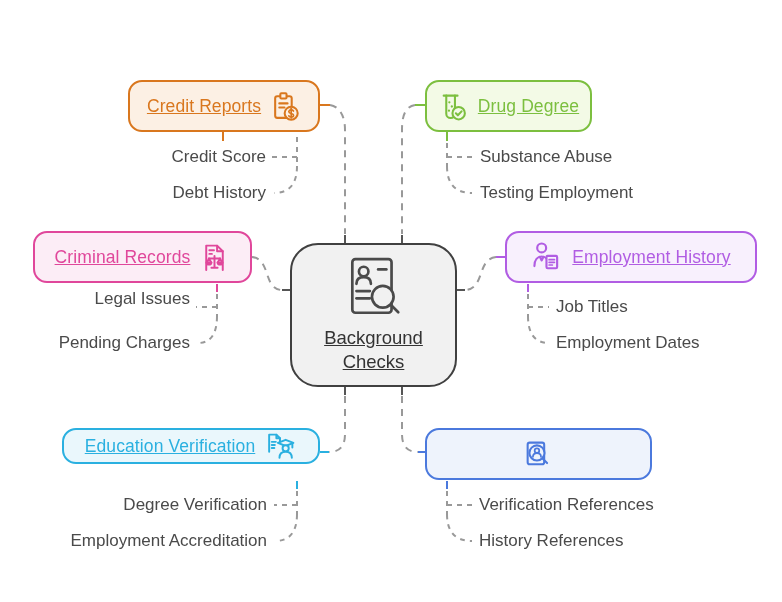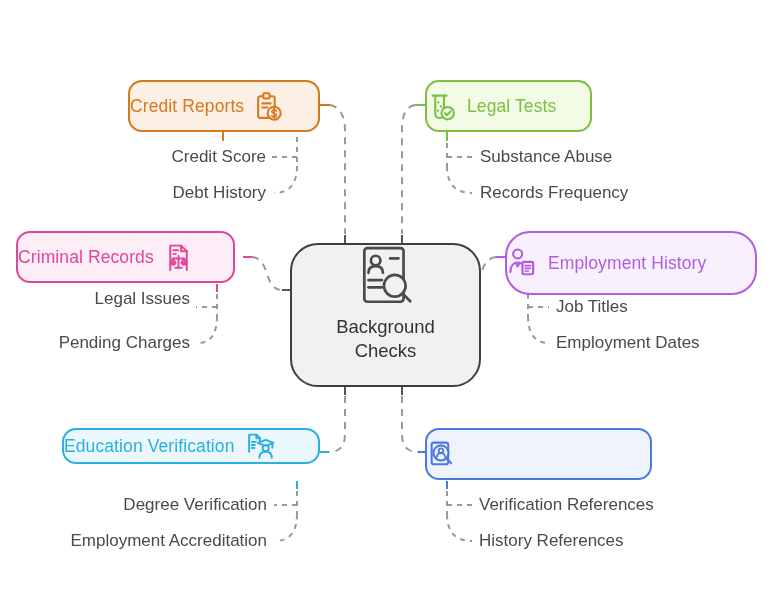--- a/index.html
+++ b/index.html
@@ -3,33 +3,33 @@
 <meta charset="utf-8">
 <style>
   html,body{margin:0;padding:0;background:#fff;}
   #canvas{
     position:relative;width:782px;height:602px;background:#ffffff;overflow:hidden;
     font-family:"Liberation Sans","DejaVu Sans",sans-serif;
   }
   #wires{position:absolute;left:0;top:0;width:782px;height:602px;pointer-events:none;}
   .node{
     position:absolute;box-sizing:border-box;border:2px solid;border-radius:14px;
-    display:flex;align-items:center;gap:9px;
-    font-size:17.5px;white-space:nowrap;z-index:2;
+    display:flex;align-items:center;justify-content:center;gap:9px;
+    font-size:17.5px;white-space:nowrap;z-index:2;text-decoration:underline;
   }
   .node .nlabel{letter-spacing:.1px;}
   .node svg{display:block;flex:0 0 auto;}
   #n-credit    {left:128px;top:80px; width:192px;height:52px;color:#D9771E;background:#FCF0E4;border-color:#D9771E;}
   #n-drug      {left:425px;top:80px; width:167px;height:52px;color:#7CBF3F;background:#F3FAE6;border-color:#7CBF3F;}
-  #n-criminal  {left:16px; top:231px;width:219px;height:52px;color:#E0479B;background:#FCEDF6;border-color:#E0479B;}
-  #n-employment{left:505px;top:231px;width:252px;height:64px;color:#B15DE3;background:#F8F0FD;border-color:#B15DE3;border-radius:25px;}
+  #n-criminal  {left:33px; top:231px;width:219px;height:52px;color:#E0479B;background:#FCEDF6;border-color:#E0479B;}
+  #n-employment{left:505px;top:231px;width:252px;height:52px;color:#B15DE3;background:#F8F0FD;border-color:#B15DE3;}
   #n-education {left:62px; top:428px;width:258px;height:36px;color:#2AB0E0;background:#EAF7FC;border-color:#2AB0E0;}
   #n-reference {left:425px;top:428px;width:227px;height:52px;color:#4B79DD;background:#EEF3FC;border-color:#4B79DD;}
   #n-center{
-    left:290px;top:243px;width:191px;height:144px;
+    left:290px;top:243px;width:167px;height:144px;
     background:#F1F1F1;border:2px solid #404040;border-radius:28px;
     flex-direction:column;gap:6px;color:#333333;z-index:2;
   }
   #n-center .clabel{font-size:18.5px;line-height:24px;text-align:center;color:#333333;}
   .child{
     position:absolute;font-size:17px;line-height:22px;color:#4A4A4A;white-space:nowrap;z-index:2;
   }
   .c-right{text-align:right;}
 </style>
 </head>
@@ -131,21 +131,21 @@
       <svg width="31" height="31" viewBox="0 0 30 30" fill="none" stroke="currentColor" stroke-width="2" stroke-linecap="round" stroke-linejoin="round">
         <path d="M8 4.5 V22 a4.2 4.2 0 0 0 8.4 0 V4.5"></path>
         <path d="M5.5 4.5 H18.9"></path>
         <circle cx="11" cy="11" r="1.1" fill="currentColor" stroke="none"></circle>
         <circle cx="13.4" cy="15" r="1.1" fill="currentColor" stroke="none"></circle>
         <circle cx="10.6" cy="19" r="1.1" fill="currentColor" stroke="none"></circle>
         <circle cx="20" cy="21.5" r="6" fill="#F3FAE6"></circle>
         <path d="M17.3 21.6 l1.9 1.9 l3.6-3.8"></path>
       </svg>
     </span>
-    <span class="nlabel">Legal Tests</span>
+    <span class="nlabel">Drug Degree</span>
   </div>
 
   <div class="node" id="n-criminal">
     <span class="nlabel">Criminal Records</span>
     <span>
       <svg width="31" height="31" viewBox="0 0 30 30" fill="none" stroke="currentColor" stroke-width="1.9" stroke-linecap="round" stroke-linejoin="round">
         <path d="M7 27 V3.5 H17.5 L23 9 V27"></path>
         <path d="M17.5 3.5 V9 H23"></path>
         <path d="M10 8 H14.5"></path>
           <path d="M10 11.5 H12.5"></path>
@@ -201,21 +201,21 @@
         <path d="M9.6 17.2 C9.6 14.8 11.3 13.6 13.5 13.6 C15.7 13.6 17.4 14.8 17.4 17.2" stroke-width="1.7"></path>
         <path d="M18.9 18.9 L23.3 23.3"></path>
       </svg>
     </span>
   </div>
 
   <div class="child c-right" style="right:516px;top:146px">Credit Score</div>
   <div class="child c-right" style="right:516px;top:182px">Debt History</div>
 
   <div class="child" style="left:480px;top:146px">Substance Abuse</div>
-  <div class="child" style="left:480px;top:182px">Records Frequency</div>
+  <div class="child" style="left:480px;top:182px">Testing Employment</div>
 
   <div class="child c-right" style="right:592px;top:288px">Legal Issues</div>
   <div class="child c-right" style="right:592px;top:332px">Pending Charges</div>
 
   <div class="child" style="left:556px;top:296px">Job Titles</div>
   <div class="child" style="left:556px;top:332px">Employment Dates</div>
 
   <div class="child c-right" style="right:515px;top:494px">Degree Verification</div>
   <div class="child c-right" style="right:515px;top:530px">Employment Accreditation</div>
 

